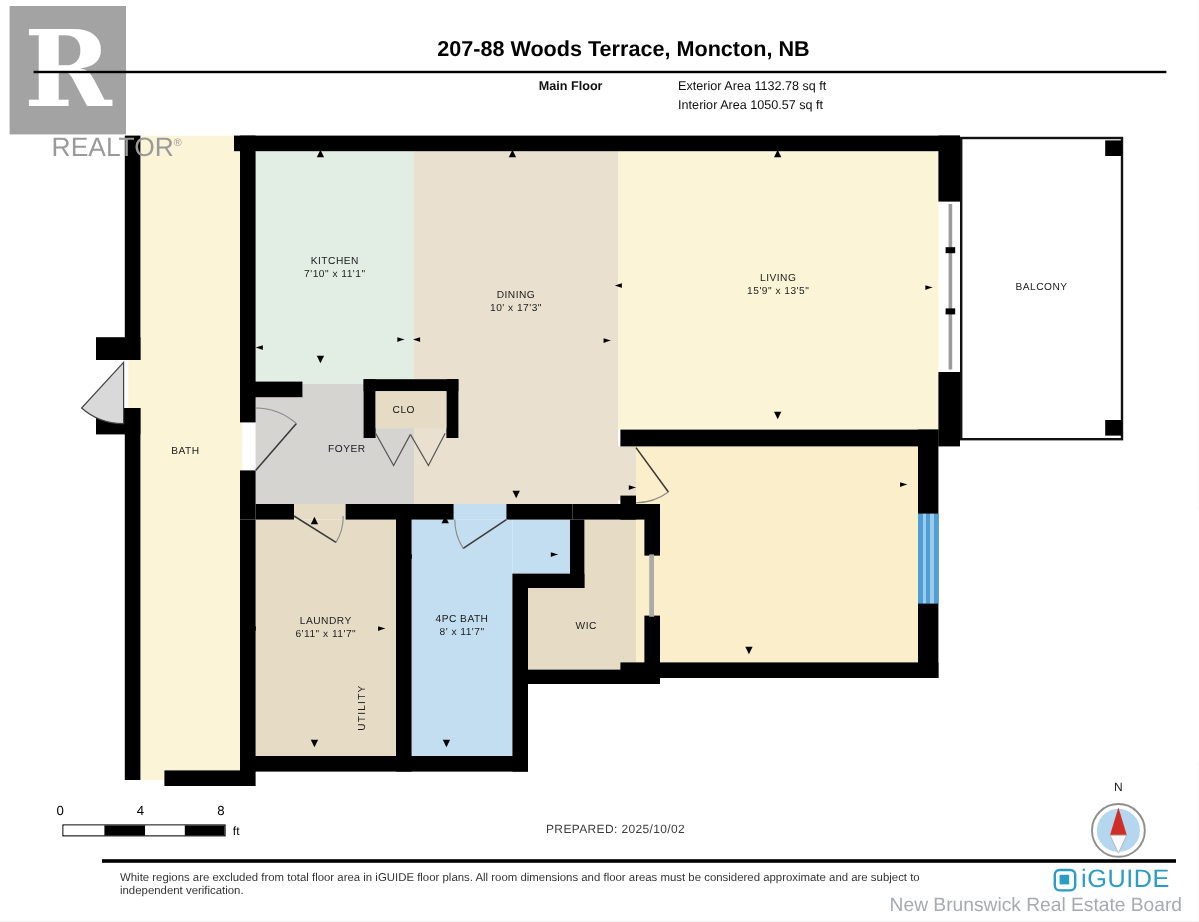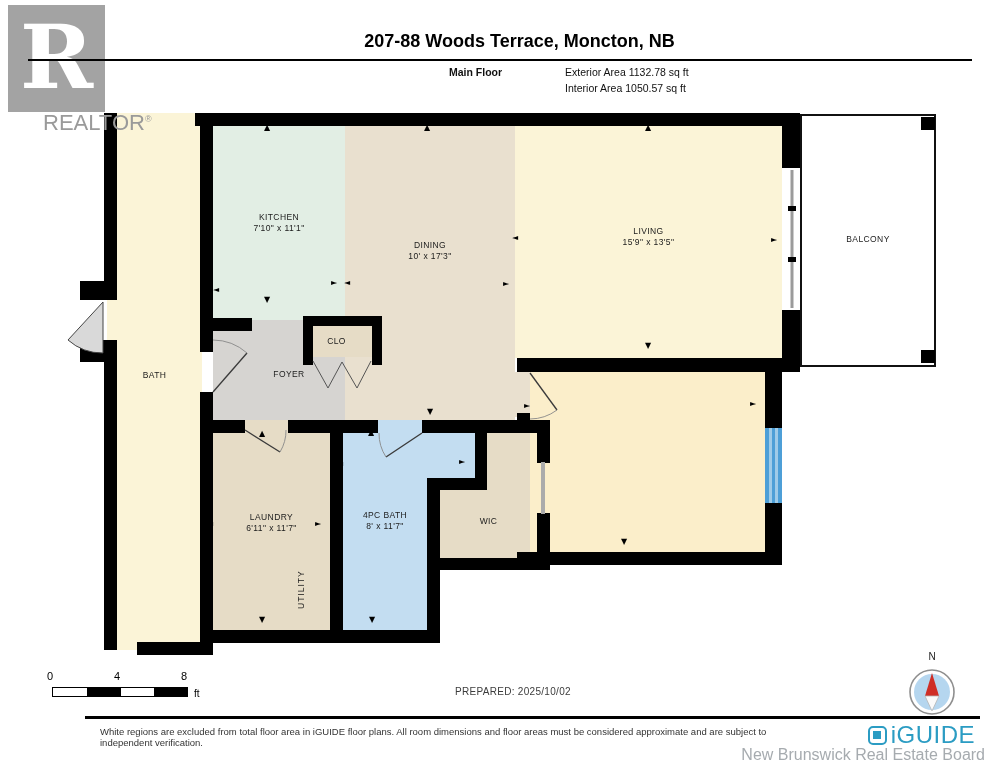--- a/index.html
+++ b/index.html
@@ -40,21 +40,21 @@
             display:flex;}
   .scalebar i{display:block;height:100%;}
   .snum{position:absolute;top:670px;font-size:11px;color:#000;}
   .sft{position:absolute;left:194px;top:688px;font-size:10px;color:#000;}
   .prepared{position:absolute;left:455px;top:686px;font-size:10px;color:#3c3c3c;letter-spacing:.3px;}
   .nlabel{position:absolute;left:925px;top:651px;width:14px;text-align:center;font-size:10px;color:#222;}
   
   .fdivider{position:absolute;left:85px;top:716px;width:895px;height:3px;background:#000;}
   .disclaimer{position:absolute;left:100px;top:726px;width:700px;font-size:9.5px;color:#333;}
   .iguide{position:absolute;right:24px;top:721px;display:flex;align-items:center;gap:4px;
-          color:#2b9cc3;font-size:24px;font-weight:500;letter-spacing:.5px;}
+          color:#2b9cc3;font-size:21px;font-weight:500;letter-spacing:.5px;}
   .iguide .ic{display:inline-block;width:19px;height:19px;border:2.5px solid #2b9cc3;border-radius:5px;
           position:relative;}
   .iguide .ic i{position:absolute;left:3px;top:3px;width:8px;height:8px;background:#2b9cc3;}
   .board{position:absolute;right:14px;top:746px;font-size:16px;color:#a6abaf;}
 </style>
 </head>
 <body>
 
 <div id="page">
 

